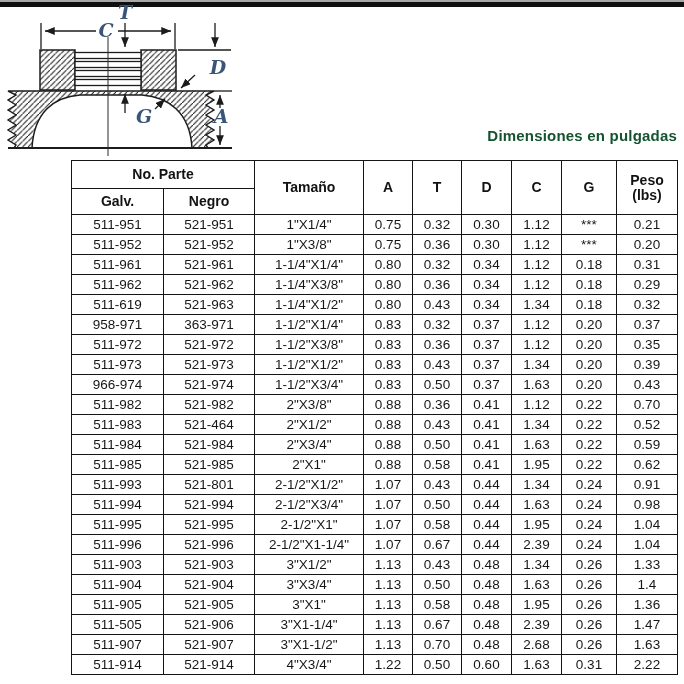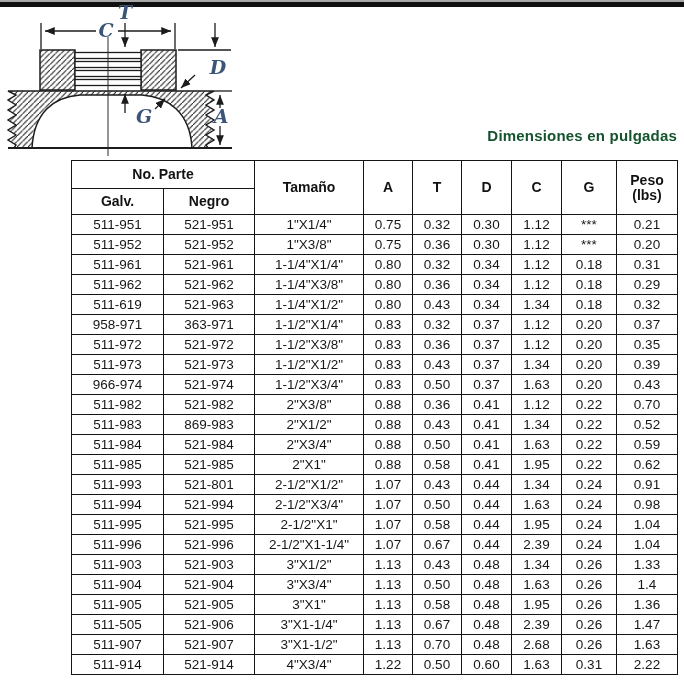--- a/index.html
+++ b/index.html
@@ -294,21 +294,21 @@
           <td>2"X3/8"</td>
           <td>0.88</td>
           <td>0.36</td>
           <td>0.41</td>
           <td>1.12</td>
           <td>0.22</td>
           <td>0.70</td>
         </tr>
         <tr>
           <td>511-983</td>
-          <td>869-983</td>
+          <td>521-464</td>
           <td>2"X1/2"</td>
           <td>0.88</td>
           <td>0.43</td>
           <td>0.41</td>
           <td>1.34</td>
           <td>0.22</td>
           <td>0.52</td>
         </tr>
         <tr>
           <td>511-984</td>

